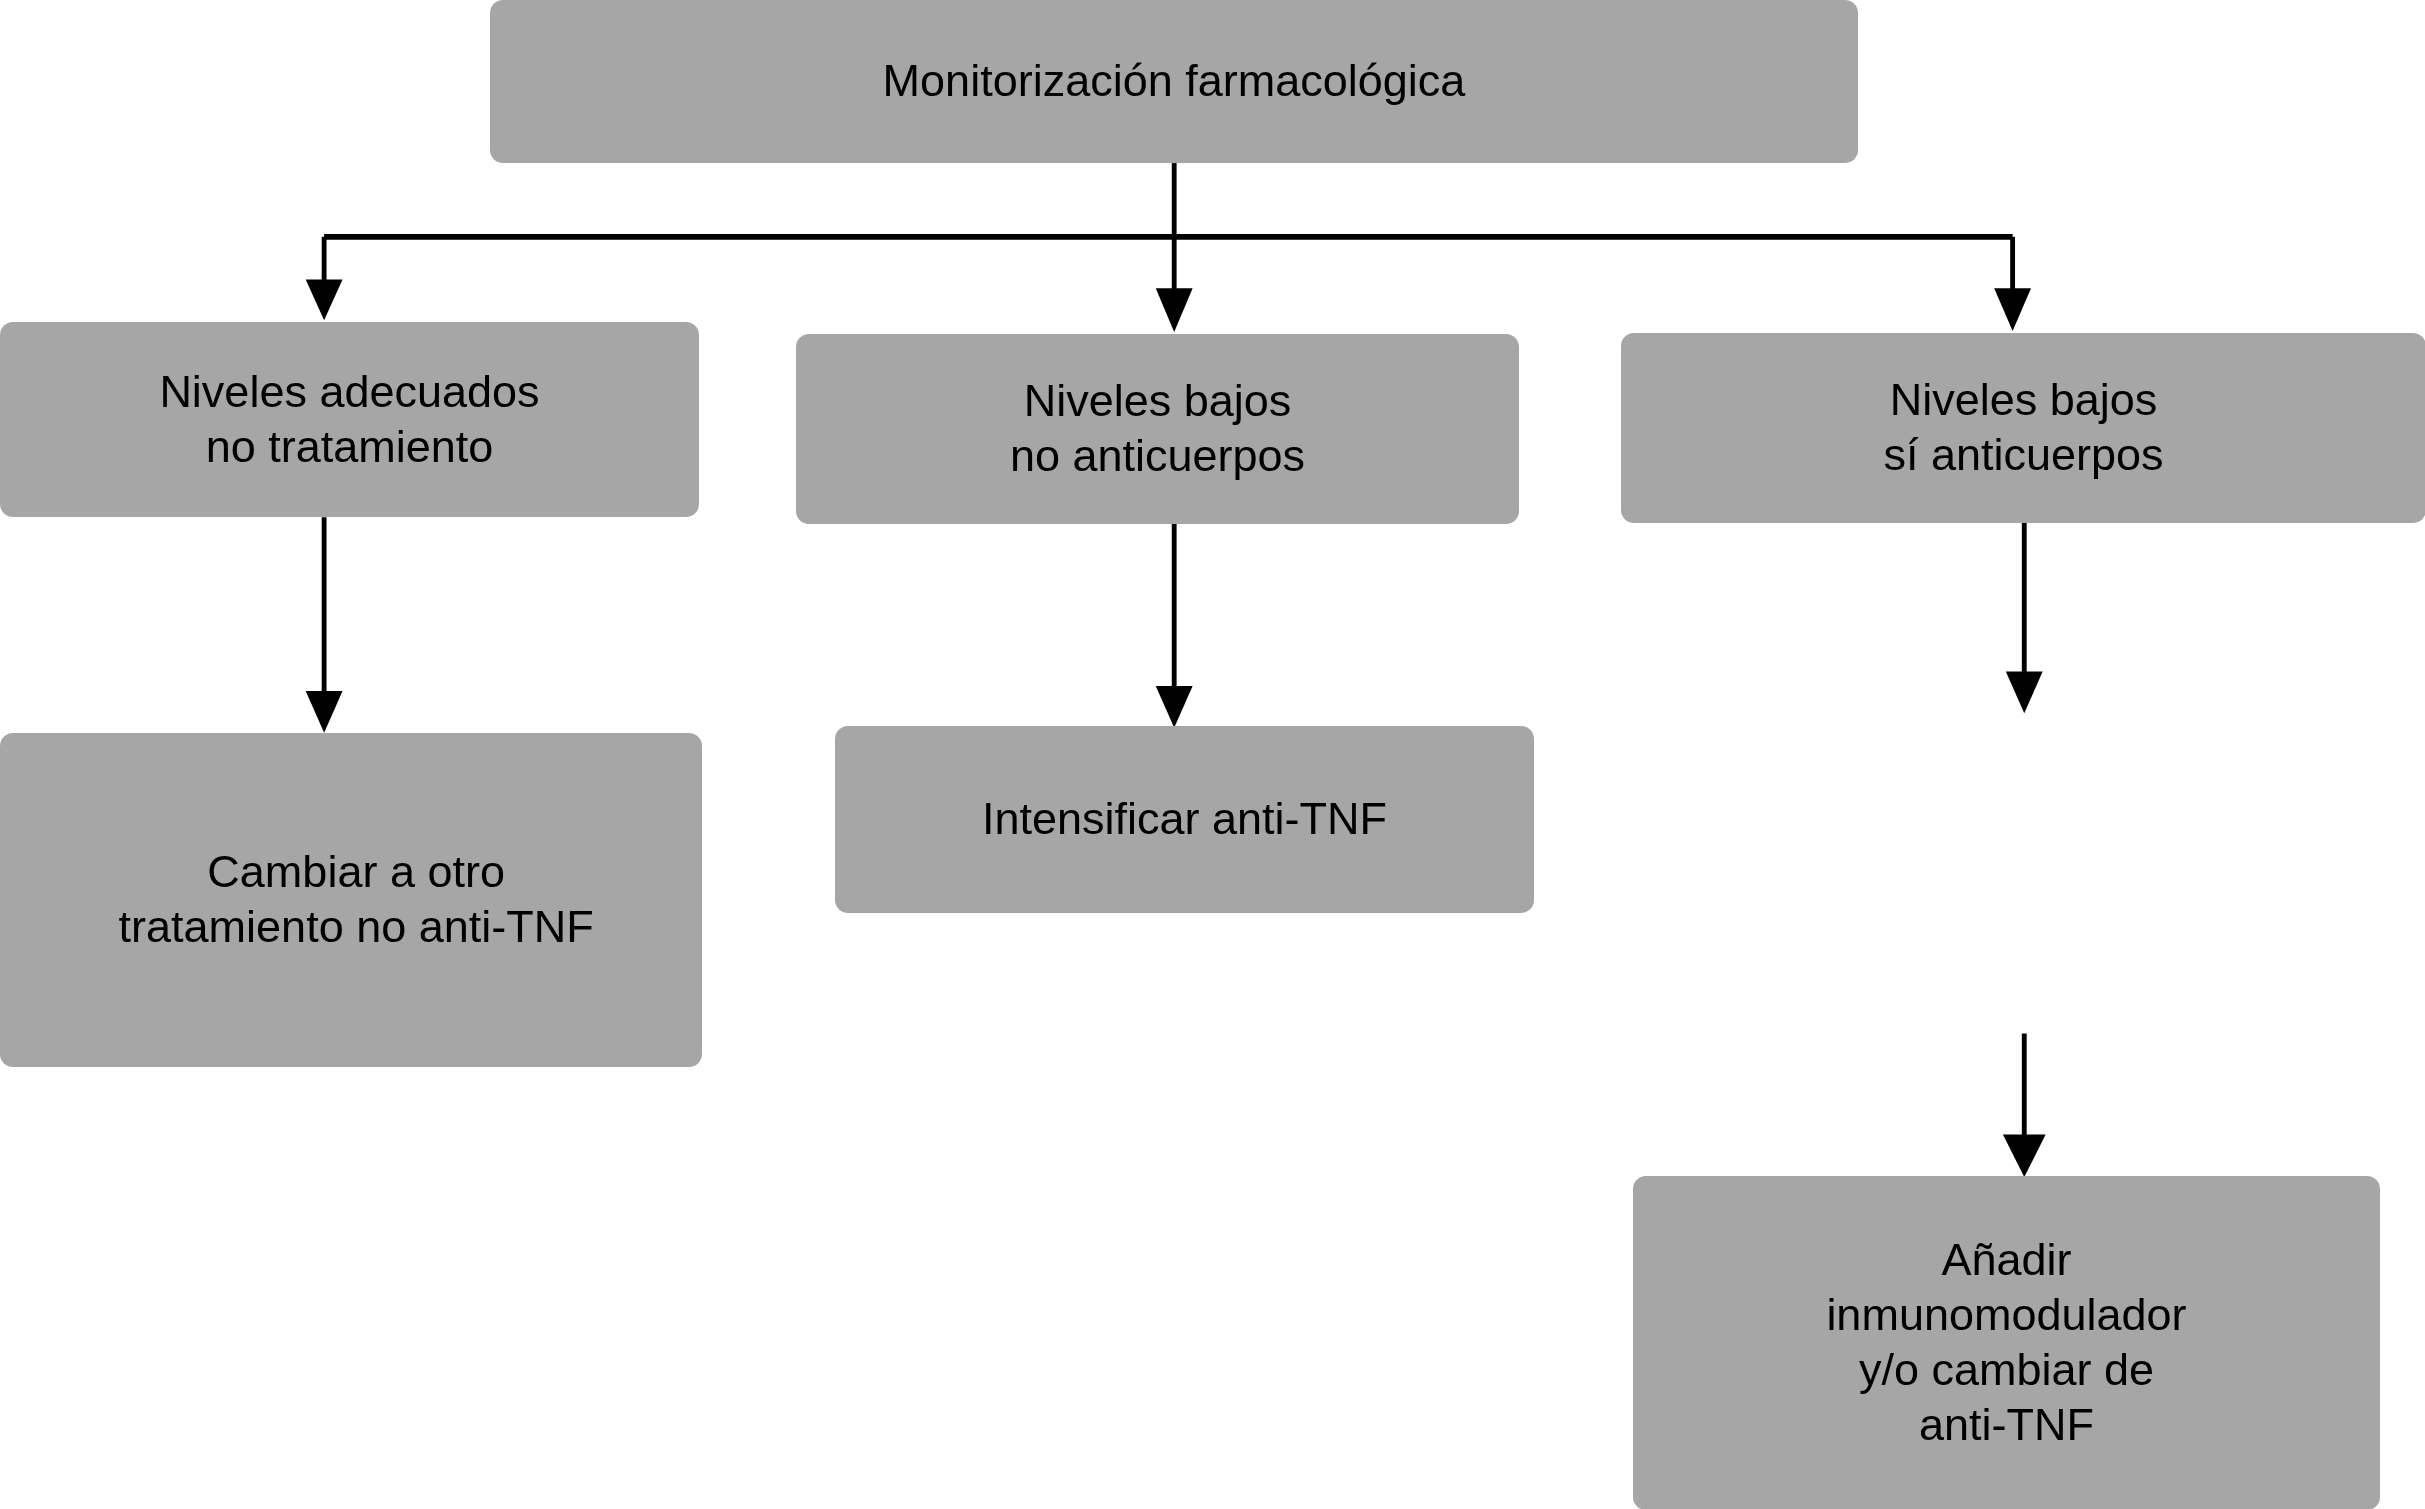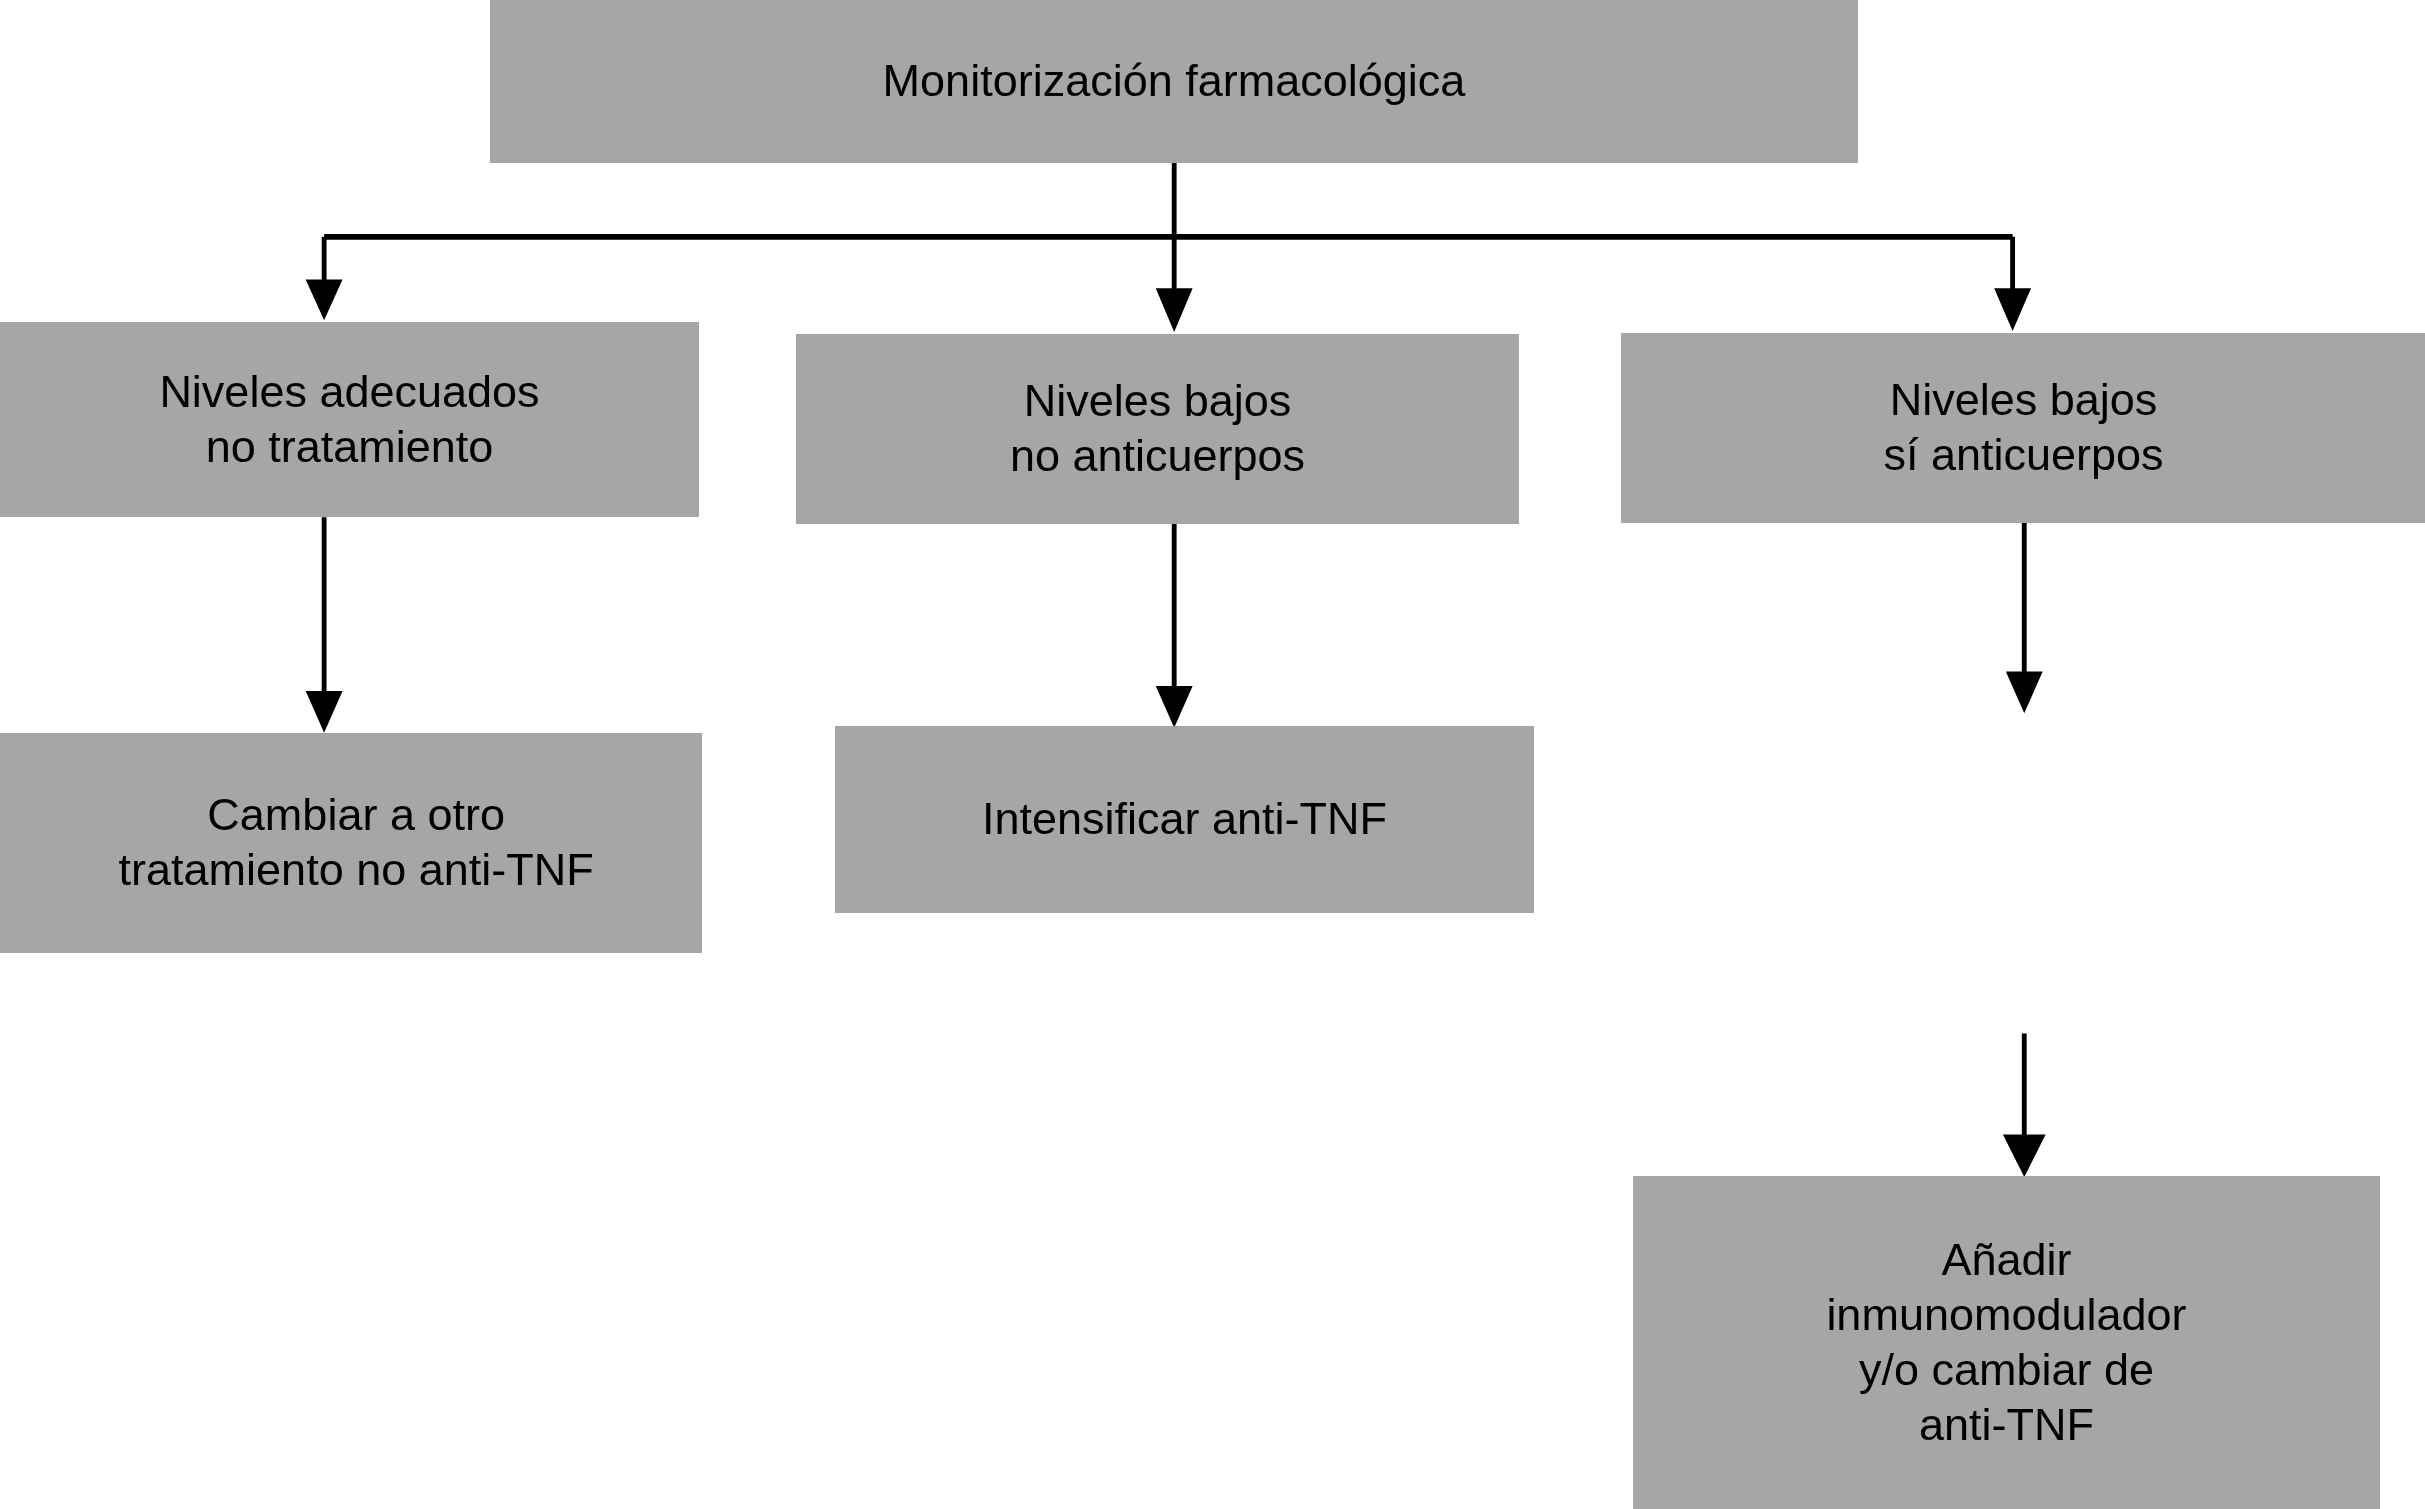--- a/index.html
+++ b/index.html
@@ -22,20 +22,21 @@
     display: flex;
     align-items: center;
     justify-content: center;
     text-align: center;
     box-sizing: border-box;
     line-height: 1.22;
     font-size: 45px;
     font-weight: 400;
     white-space: pre-line;
     padding: 3.9px 9.7px;
+    border-radius: 13px;
   }
   #connectors {
     position: absolute;
     left: 0;
     top: 0;
     width: 2426px;
     height: 1510px;
     pointer-events: none;
   }
 </style>
@@ -84,21 +85,21 @@
 
   <div class="node" style="left:0px; top:322px; width:699px; height:195px;">Niveles adecuados
 no tratamiento</div>
 
   <div class="node" style="left:796px; top:334px; width:723px; height:190px;">Niveles bajos
 no anticuerpos</div>
 
   <div class="node" style="left:1621px; top:333px; width:805px; height:190px;">Niveles bajos
 sí anticuerpos</div>
 
-  <div class="node" style="left:0px; top:733px; width:702px; height:220px;padding-left:20px;">Cambiar a otro
+  <div class="node" style="left:0px; top:733px; width:702px; height:334px;padding-left:20px;">Cambiar a otro
 tratamiento no anti-TNF</div>
 
   <div class="node" style="left:835px; top:726px; width:699px; height:187px;">Intensificar anti-TNF</div>
 
 
   <div class="node" style="left:1625px; top:1176px; width:747px; height:334px;margin-left:8px;">Añadir
 inmunomodulador
 y/o cambiar de
 anti-TNF</div>
 

